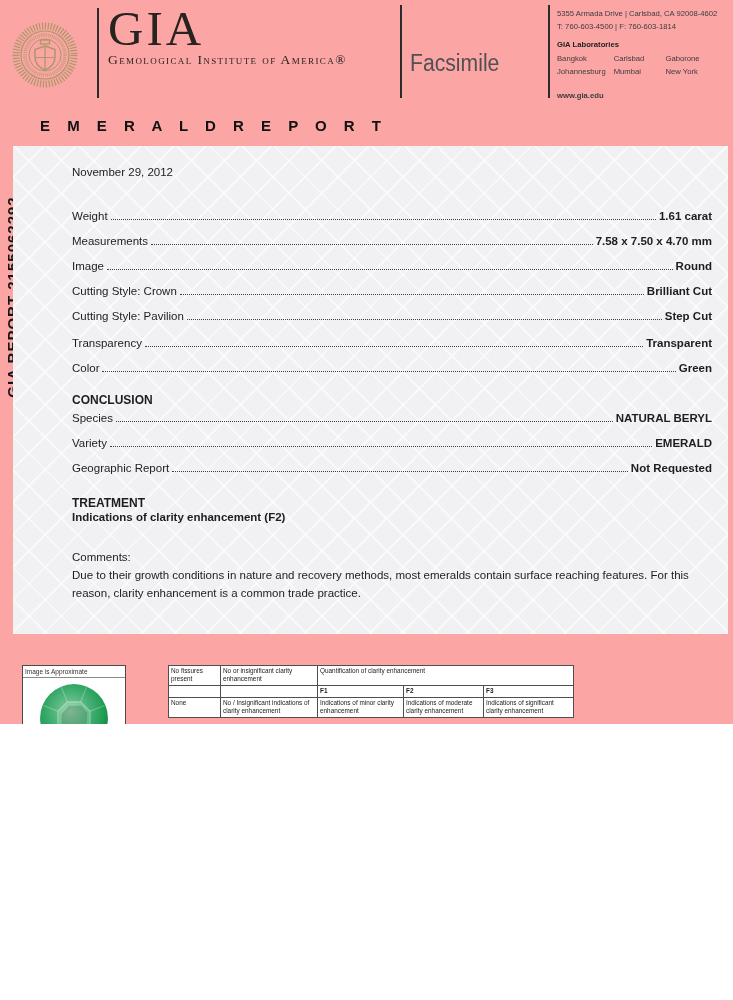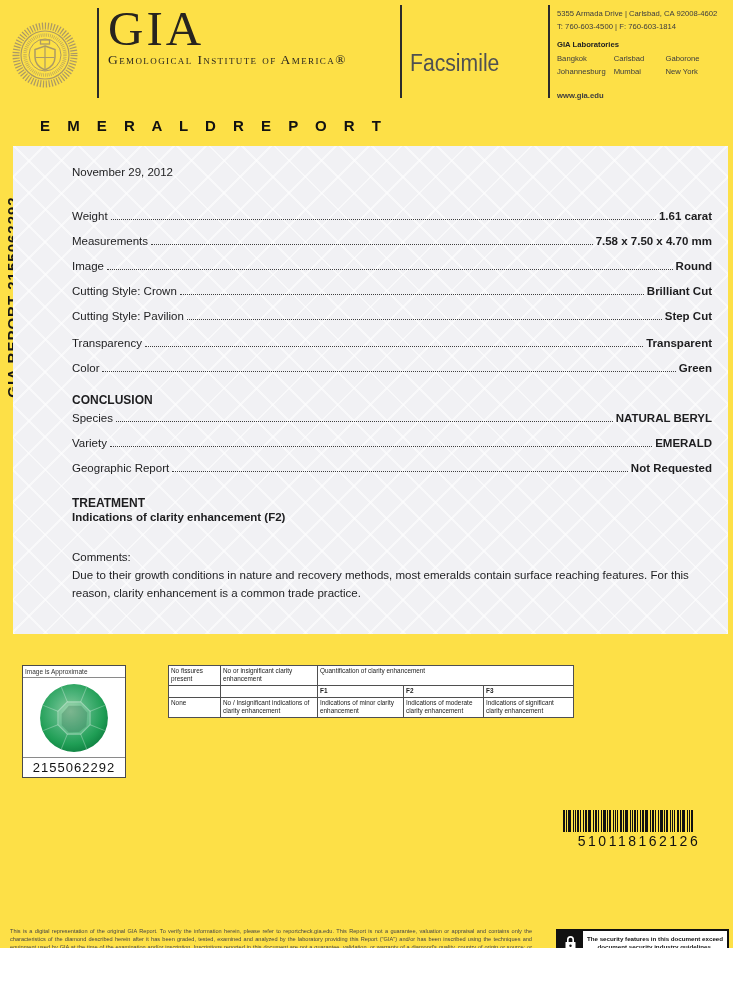--- a/index.html
+++ b/index.html
@@ -1,17 +1,17 @@
 <!DOCTYPE html>
 <html><head>
 <meta charset="utf-8">
 <style>
   html,body{margin:0;padding:0;background:#fff;}
   body{font-family:"Liberation Sans",sans-serif;color:#1d1d1f;}
-  .page{position:relative;width:733px;height:948px;background:#fde047;overflow:hidden;}
+  .page{position:relative;width:733px;height:724px;background:#fca5a5;overflow:hidden;}
 
   
   .vline{position:absolute;width:1.5px;background:#2b2b2b;}
   .seal{position:absolute;left:12px;top:6px;}
   .wordmark{position:absolute;left:108px;top:4px;font-family:"Liberation Serif",serif;color:#27241f;}
   .wordmark .gia{font-size:49px;line-height:50px;letter-spacing:3px;}
   .wordmark .tagline{font-variant:small-caps;font-size:13.5px;letter-spacing:1.4px;margin-top:-2px;}
   .facsimile{position:absolute;left:410px;top:50px;font-size:23px;color:#4f5052;transform:scaleX(.92);transform-origin:left;}
   .addr{position:absolute;left:557px;top:7px;width:176px;font-size:8px;line-height:13px;color:#3c3c3e;transform:scaleX(.96);transform-origin:left;}
   .addr .b{font-weight:bold;color:#222;}

